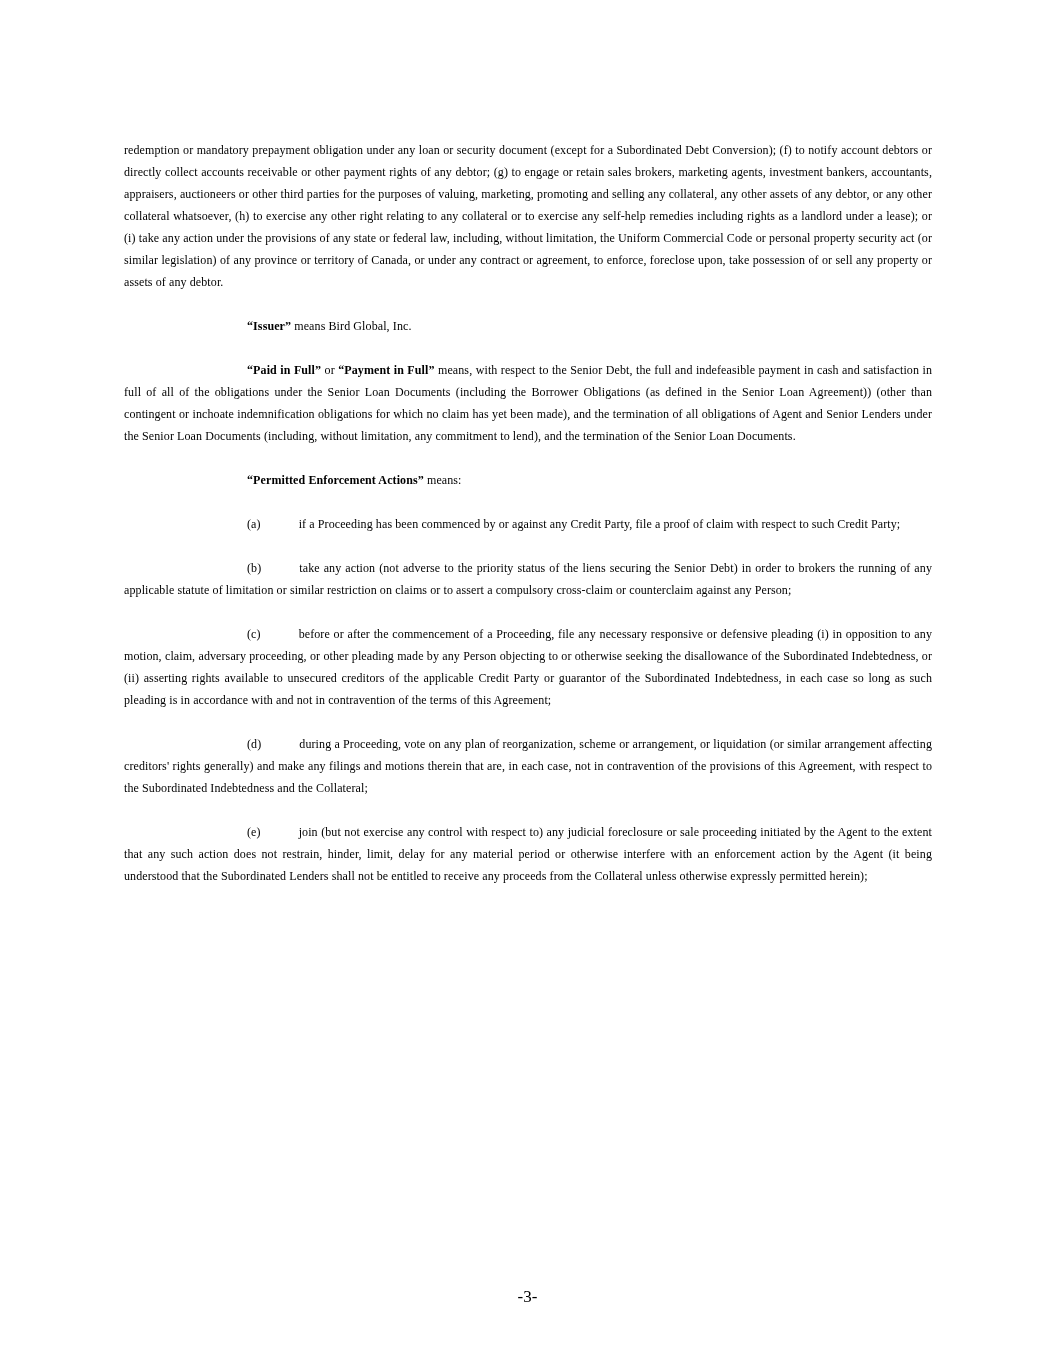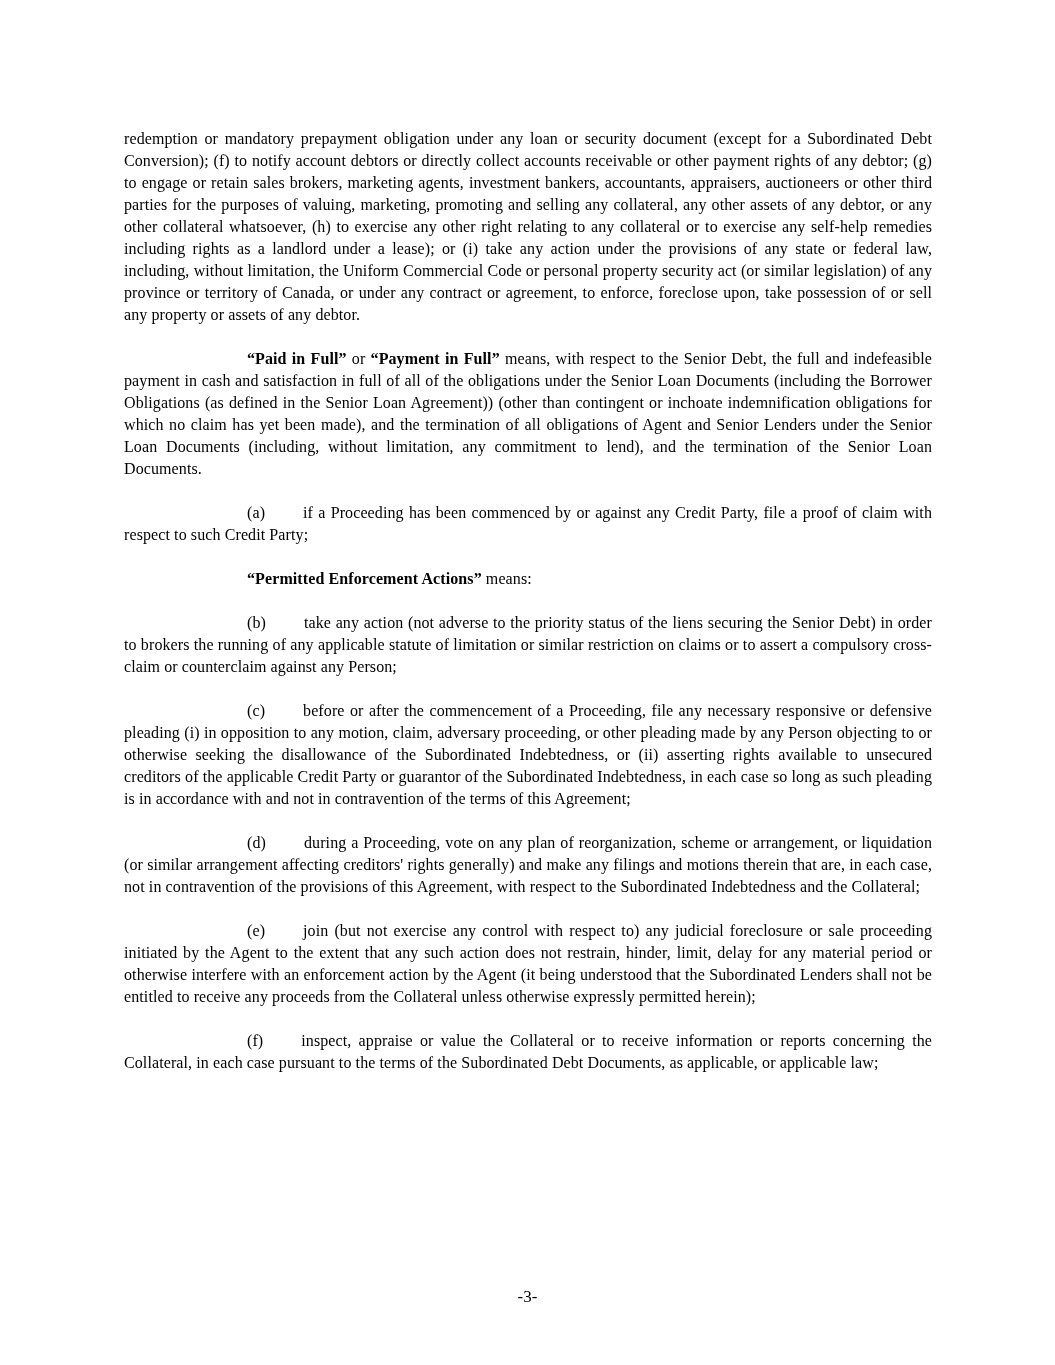--- a/index.html
+++ b/index.html
@@ -20,22 +20,22 @@
     inset: 0;
     background: #ffffff;
   }
   .content {
     position: absolute;
     left: 124px;
     top: 127px;
     width: 808px;
   }
   p.para {
-    margin: 1px 0 22px 0;
-    font-size: 16px;
+    margin: 12px 0 22px 0;
+    font-size: 12px;
     line-height: 22px;
     text-align: justify;
     letter-spacing: 0.1px;
   }
   p.definition, p.list-item {
     text-indent: 123px;
   }
   .bold {
     font-weight: bold;
   }
@@ -52,23 +52,23 @@
     font-size: 17px;
     line-height: 22px;
   }
 </style>
 </head>
 <body>
 
 <div class="page">
   <main class="content">
       <p class="para body"><span>redemption or mandatory prepayment obligation under any loan or security document (except for a Subordinated Debt Conversion); (f) to notify account debtors or directly collect accounts receivable or other payment rights of any debtor; (g) to engage or retain sales brokers, marketing agents, investment bankers, accountants, appraisers, auctioneers or other third parties for the purposes of valuing, marketing, promoting and selling any collateral, any other assets of any debtor, or any other collateral whatsoever, (h) to exercise any other right relating to any collateral or to exercise any self-help remedies including rights as a landlord under a lease); or (i) take any action under the provisions of any state or federal law, including, without limitation, the Uniform Commercial Code or personal property security act (or similar legislation) of any province or territory of Canada, or under any contract or agreement, to enforce, foreclose upon, take possession of or sell any property or assets of any debtor.</span></p>
+      <p class="para definition"><span class="bold">“Issuer”</span><span> means Bird Global, Inc.</span></p>
       <p class="para definition"><span class="bold">“Paid in Full”</span><span> or </span><span class="bold">“Payment in Full”</span><span> means, with respect to the Senior Debt, the full and indefeasible payment in cash and satisfaction in full of all of the obligations under the Senior Loan Documents (including the Borrower Obligations (as defined in the Senior Loan Agreement)) (other than contingent or inchoate indemnification obligations for which no claim has yet been made), and the termination of all obligations of Agent and Senior Lenders under the Senior Loan Documents (including, without limitation, any commitment to lend), and the termination of the Senior Loan Documents.</span></p>
+      <p class="para definition"><span class="bold">“Permitted Enforcement Actions”</span><span> means:</span></p>
       <p class="para list-item"><span class="marker">(a)</span><span class="tab"></span><span>if a Proceeding has been commenced by or against any Credit Party, file a proof of claim with respect to such Credit Party;</span></p>
-      <p class="para definition"><span class="bold">“Permitted Enforcement Actions”</span><span> means:</span></p>
       <p class="para list-item"><span class="marker">(b)</span><span class="tab"></span><span>take any action (not adverse to the priority status of the liens securing the Senior Debt) in order to brokers the running of any applicable statute of limitation or similar restriction on claims or to assert a compulsory cross-claim or counterclaim against any Person;</span></p>
       <p class="para list-item"><span class="marker">(c)</span><span class="tab"></span><span>before or after the commencement of a Proceeding, file any necessary responsive or defensive pleading (i) in opposition to any motion, claim, adversary proceeding, or other pleading made by any Person objecting to or otherwise seeking the disallowance of the Subordinated Indebtedness, or (ii) asserting rights available to unsecured creditors of the applicable Credit Party or guarantor of the Subordinated Indebtedness, in each case so long as such pleading is in accordance with and not in contravention of the terms of this Agreement;</span></p>
       <p class="para list-item"><span class="marker">(d)</span><span class="tab"></span><span>during a Proceeding, vote on any plan of reorganization, scheme or arrangement, or liquidation (or similar arrangement affecting creditors' rights generally) and make any filings and motions therein that are, in each case, not in contravention of the provisions of this Agreement, with respect to the Subordinated Indebtedness and the Collateral;</span></p>
       <p class="para list-item"><span class="marker">(e)</span><span class="tab"></span><span>join (but not exercise any control with respect to) any judicial foreclosure or sale proceeding initiated by the Agent to the extent that any such action does not restrain, hinder, limit, delay for any material period or otherwise interfere with an enforcement action by the Agent (it being understood that the Subordinated Lenders shall not be entitled to receive any proceeds from the Collateral unless otherwise expressly permitted herein);</span></p>
-      <p class="para list-item"><span class="marker">(f)</span><span class="tab"></span><span>inspect, appraise or value the Collateral or to receive information or reports concerning the Collateral, in each case pursuant to the terms of the Subordinated Debt Documents, as applicable, or applicable law;</span></p>
     </main>
   <footer class="footer">-3-</footer>
 </div>
 
 </body></html>

